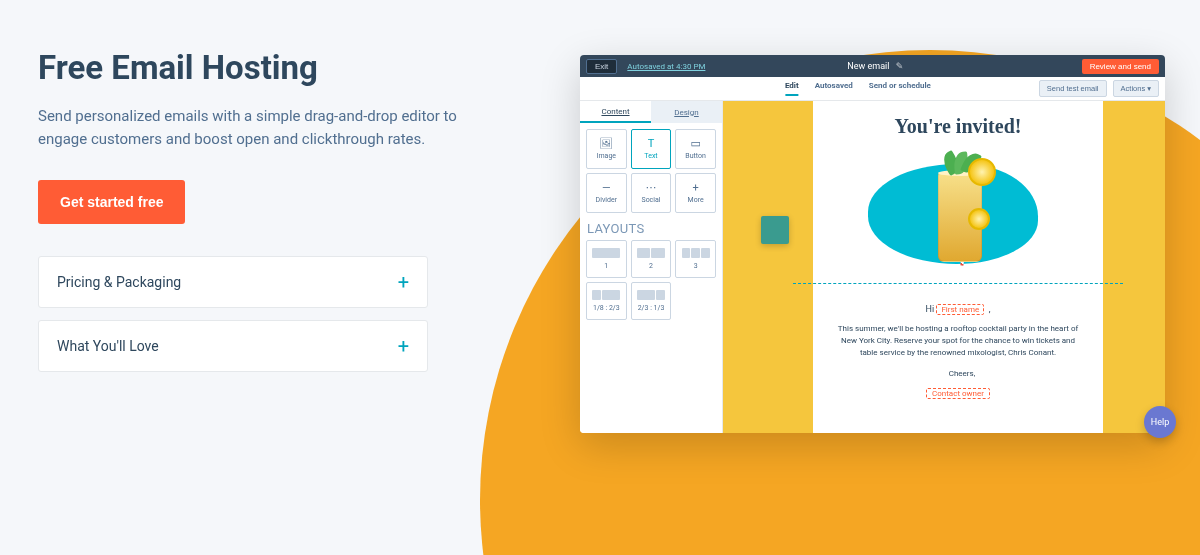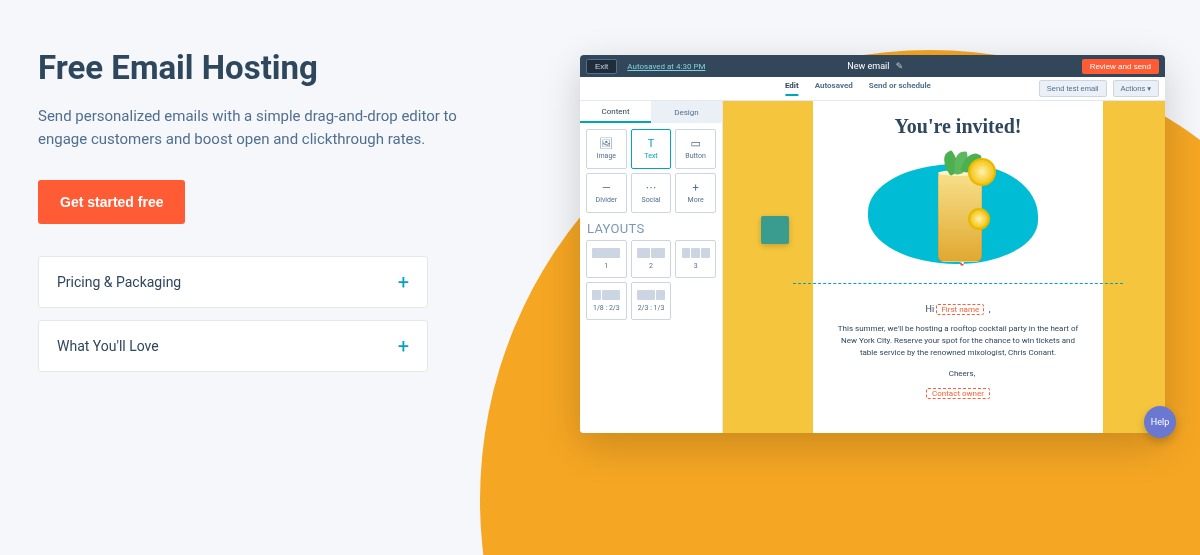--- a/index.html
+++ b/index.html
@@ -175,20 +175,21 @@
     height: 22px;
     font-size: 8px;
   }
   .panel-tabs div {
     flex: 1;
     display: flex;
     align-items: center;
     justify-content: center;
     cursor: pointer;
     color: #516f90;
+    text-decoration: underline;
   }
   .panel-tabs .ptab-active { color: #2e475d; border-bottom: 2px solid #00a4bd; background: #fff; }
   .panel-tabs .ptab-inactive { background: #eaf0f6; }
 
   .card-grid {
     display: grid;
     grid-template-columns: repeat(3, 1fr);
     gap: 4px;
     padding: 6px;
   }

